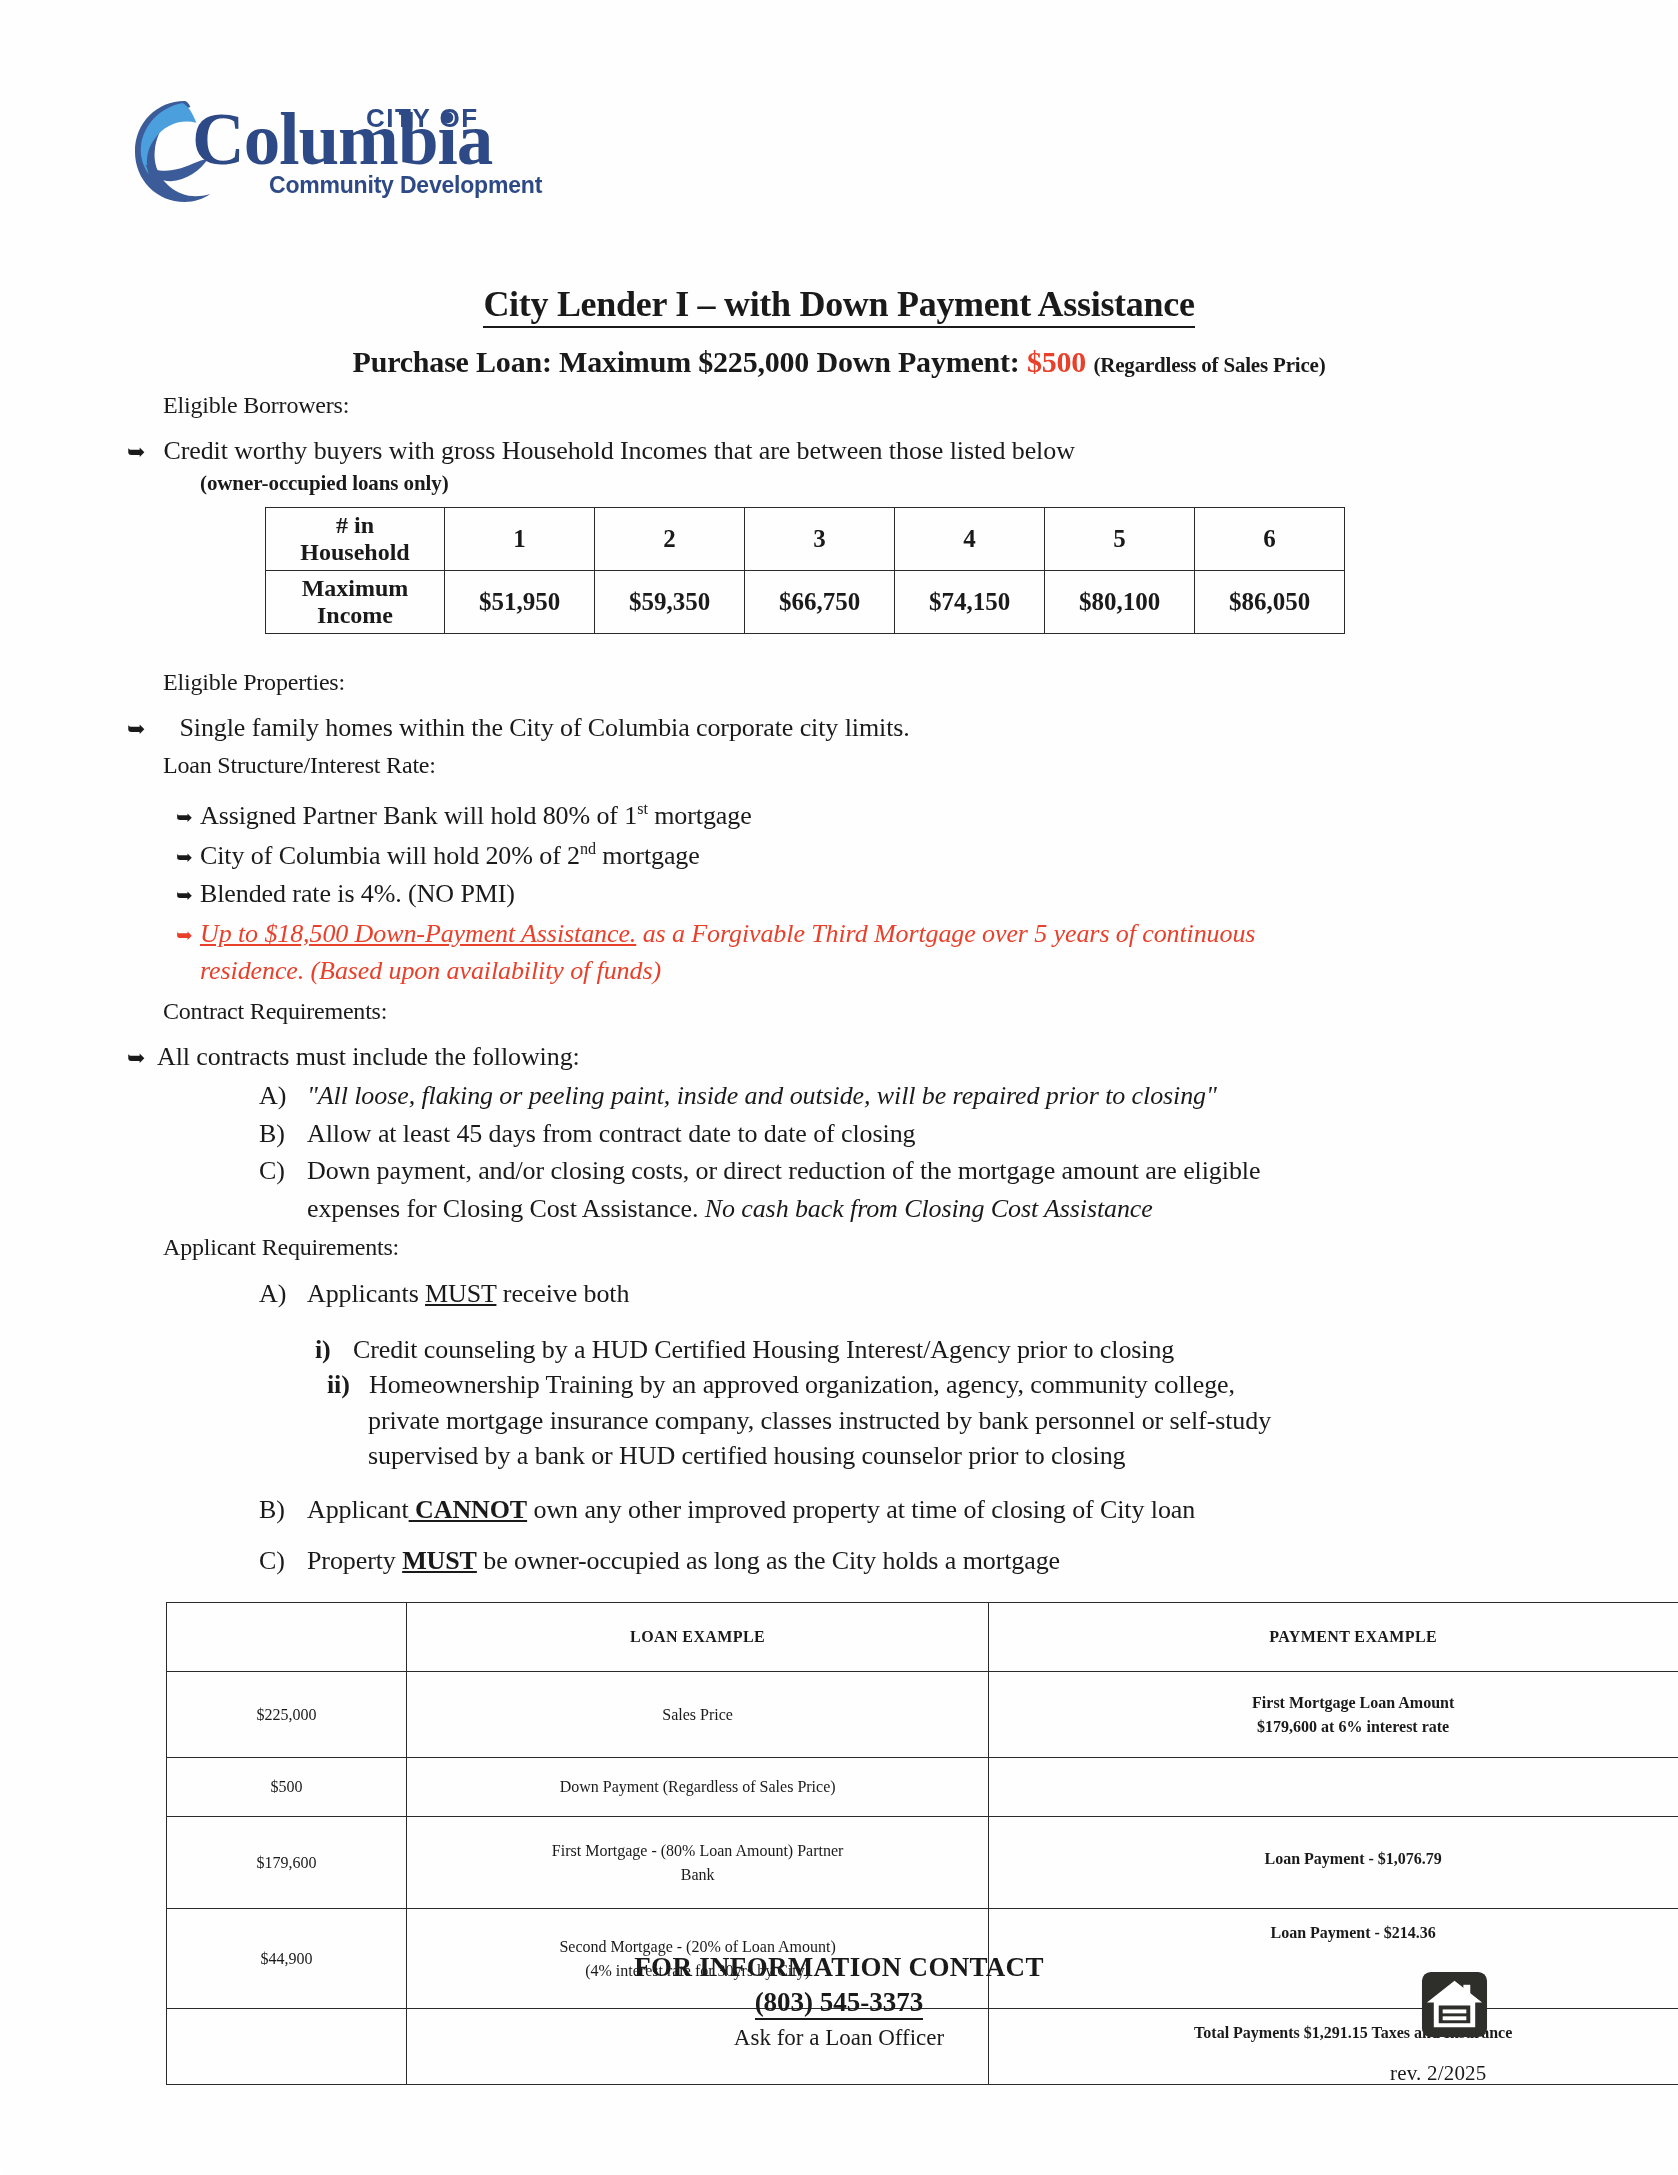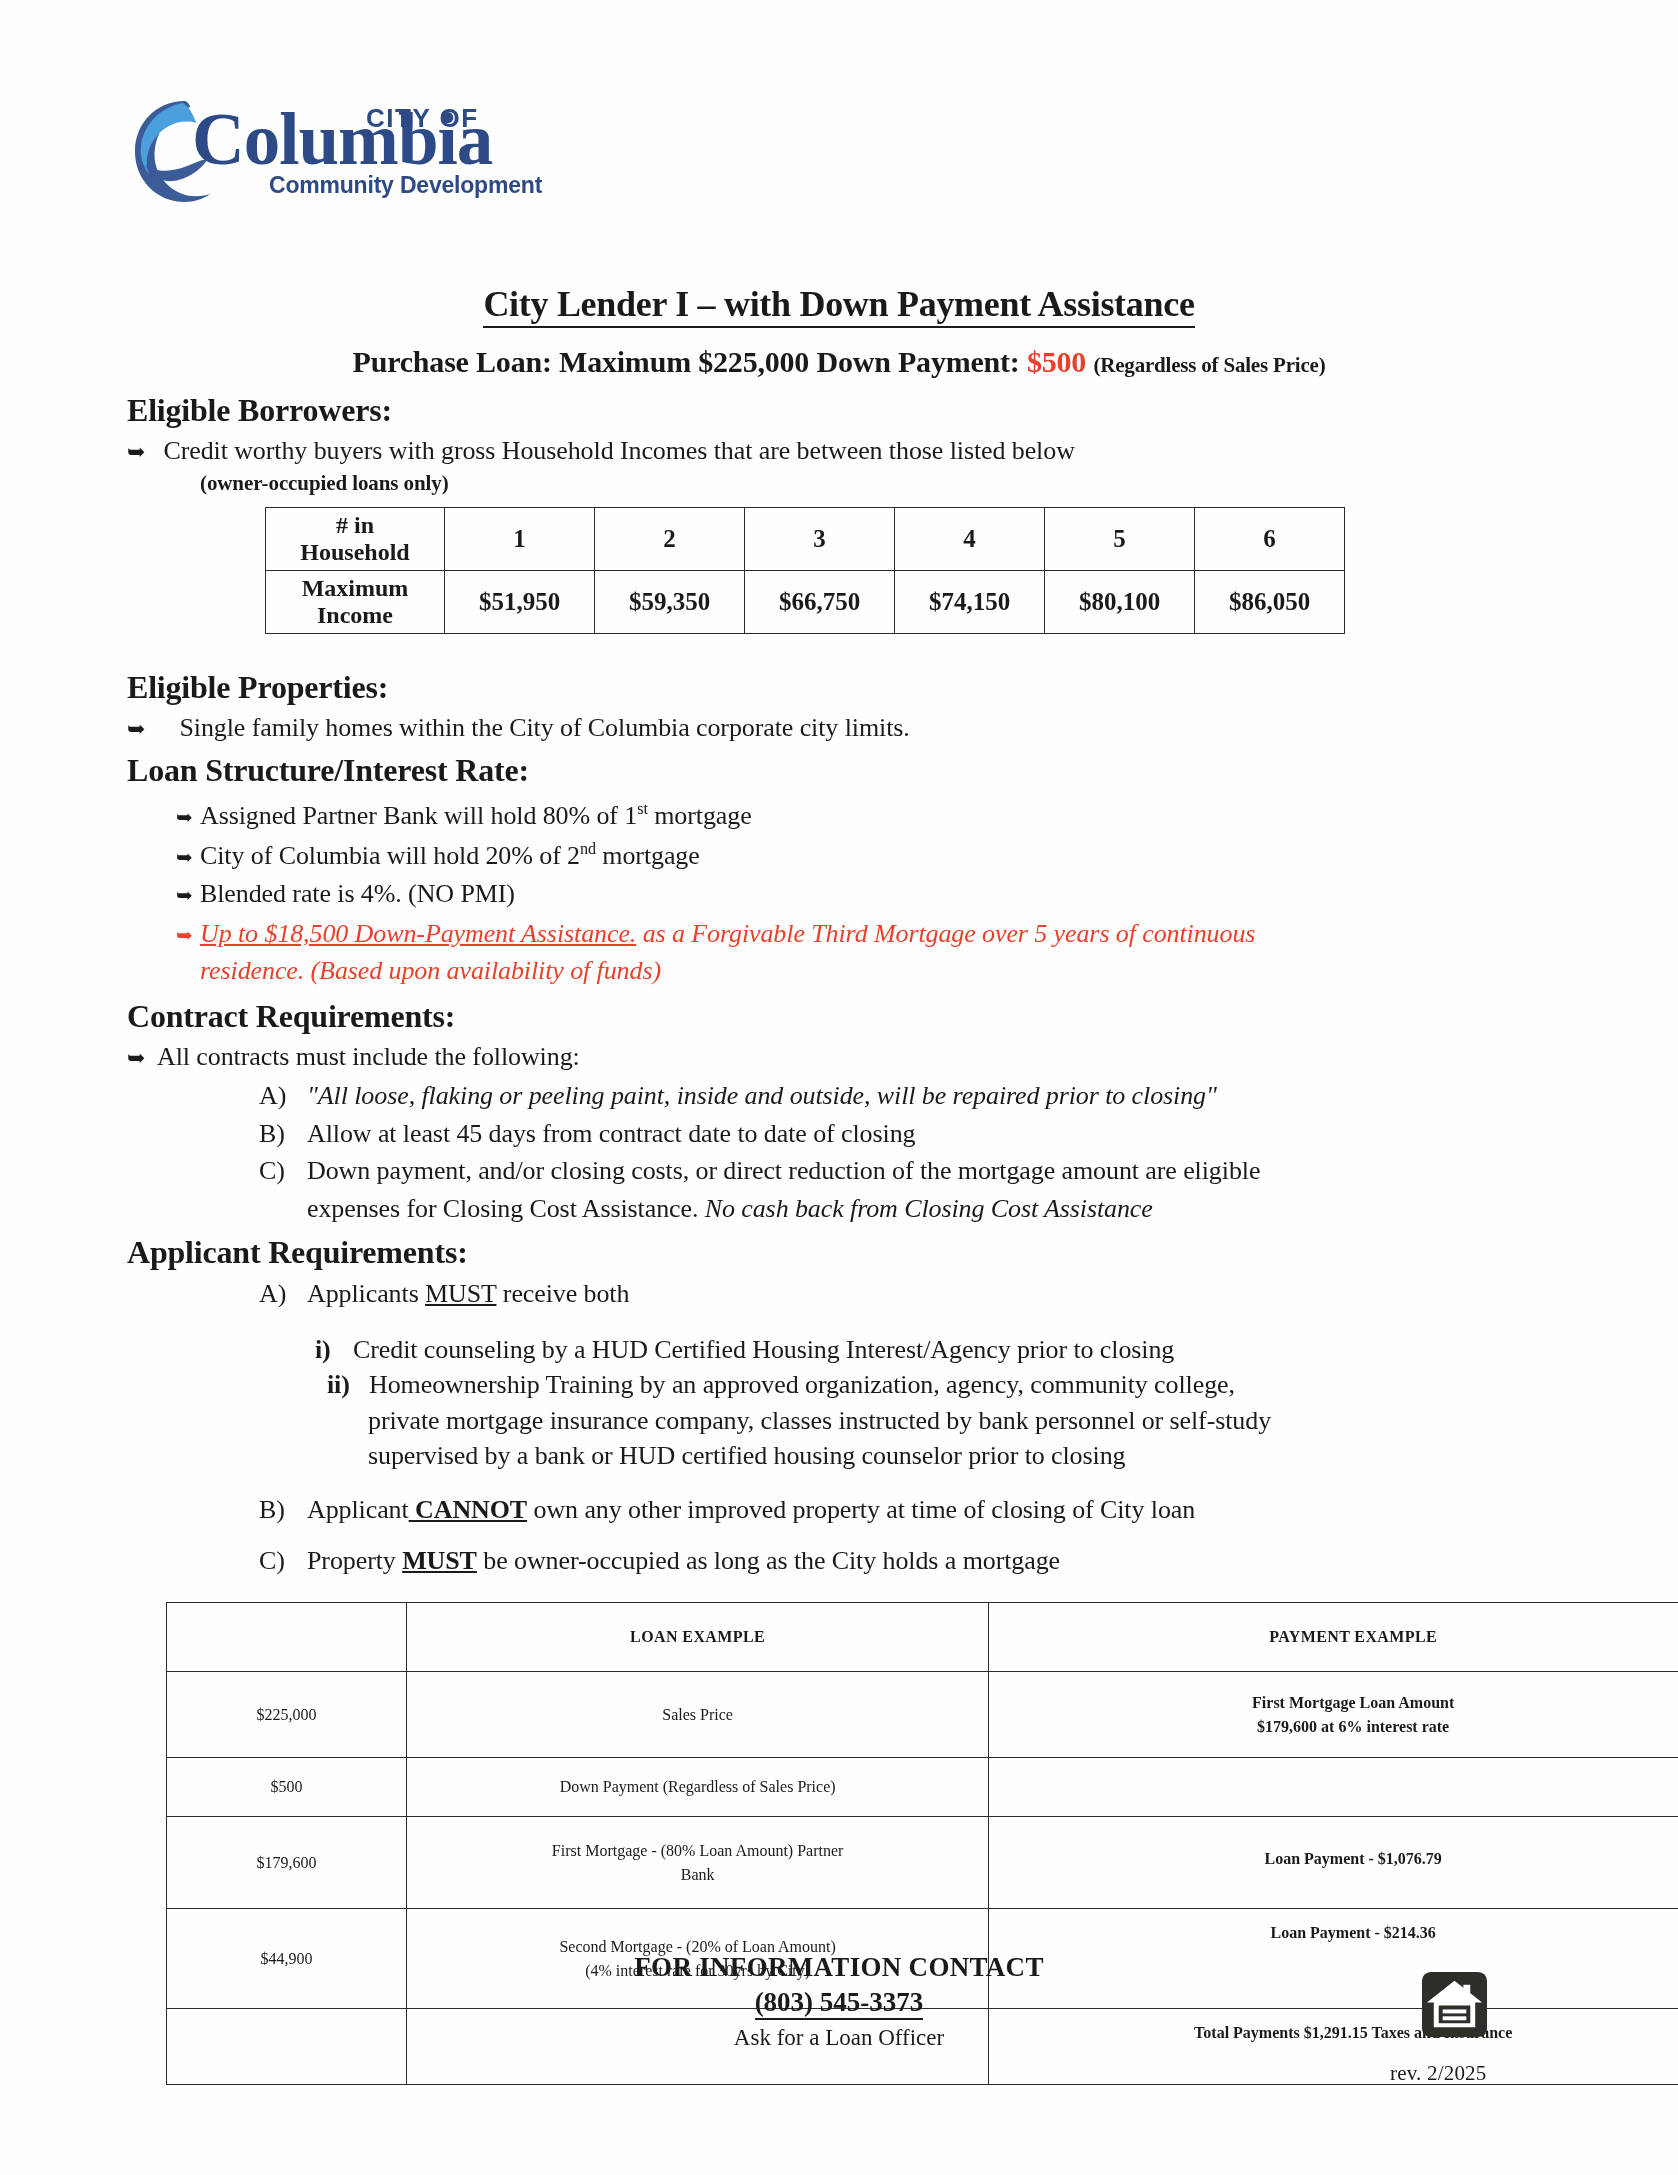--- a/index.html
+++ b/index.html
@@ -101,24 +101,25 @@
   }
   .purchase-line .accent { color: #e8402a; }
   .purchase-line .small-note {
     font-size: 21px;
     font-weight: bold;
   }
 
   
   .sec-head {
     position: absolute;
-    font-size: 32px;
-    font-weight: bold;
+    font-size: 24px;
+    font-weight: normal;
     letter-spacing: -0.2px;
     white-space: nowrap;
+    margin-left: 36px;
   }
   .body-line {
     position: absolute;
     font-size: 26px;
     letter-spacing: -0.1px;
     white-space: nowrap;
   }
   .body-line.small { font-size: 21px; font-weight: bold; }
   .arrow {
     font-family: "DejaVu Sans", sans-serif;

